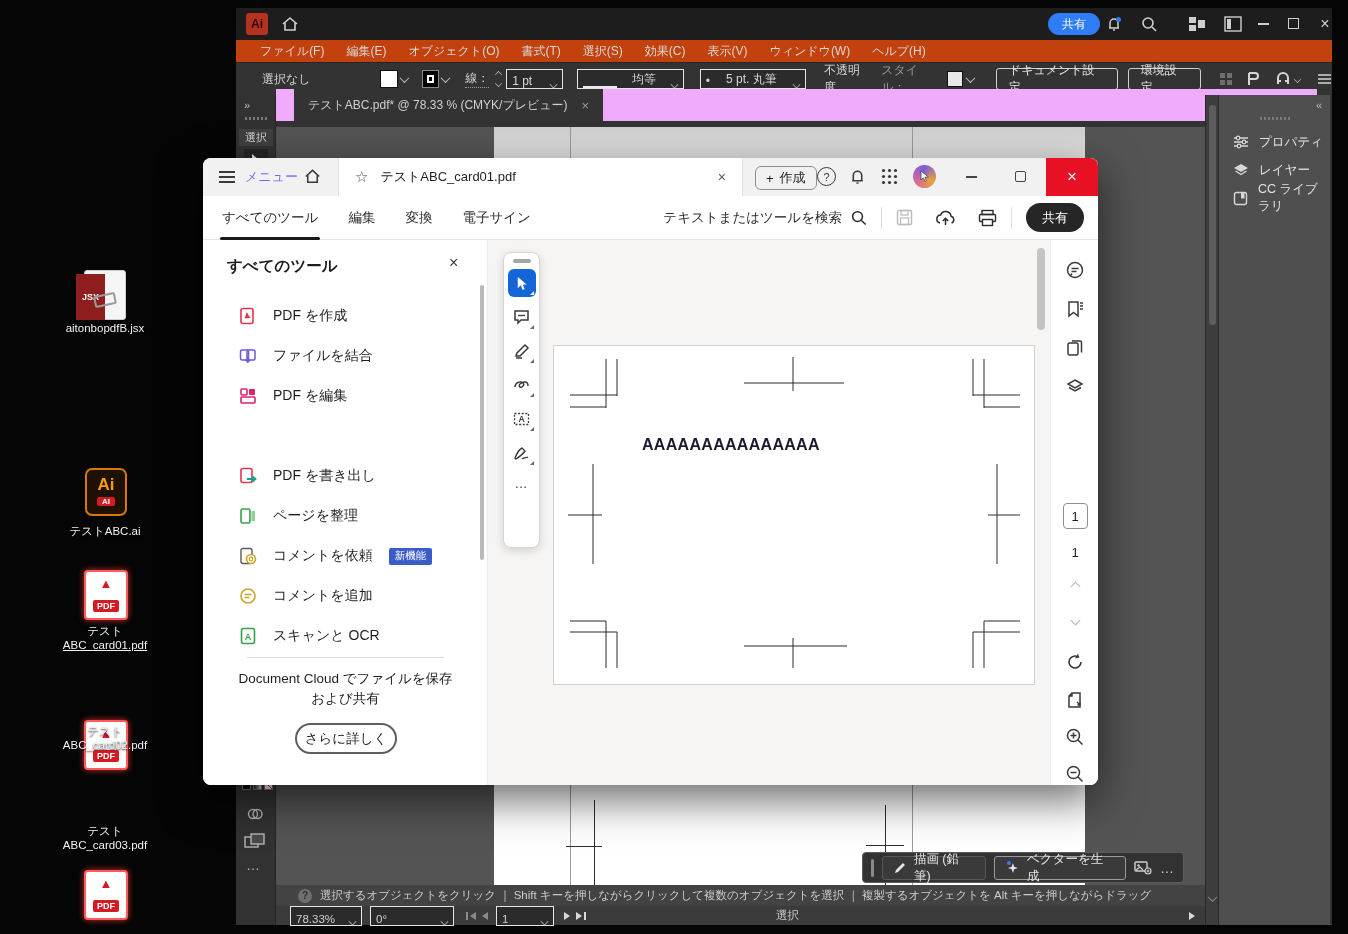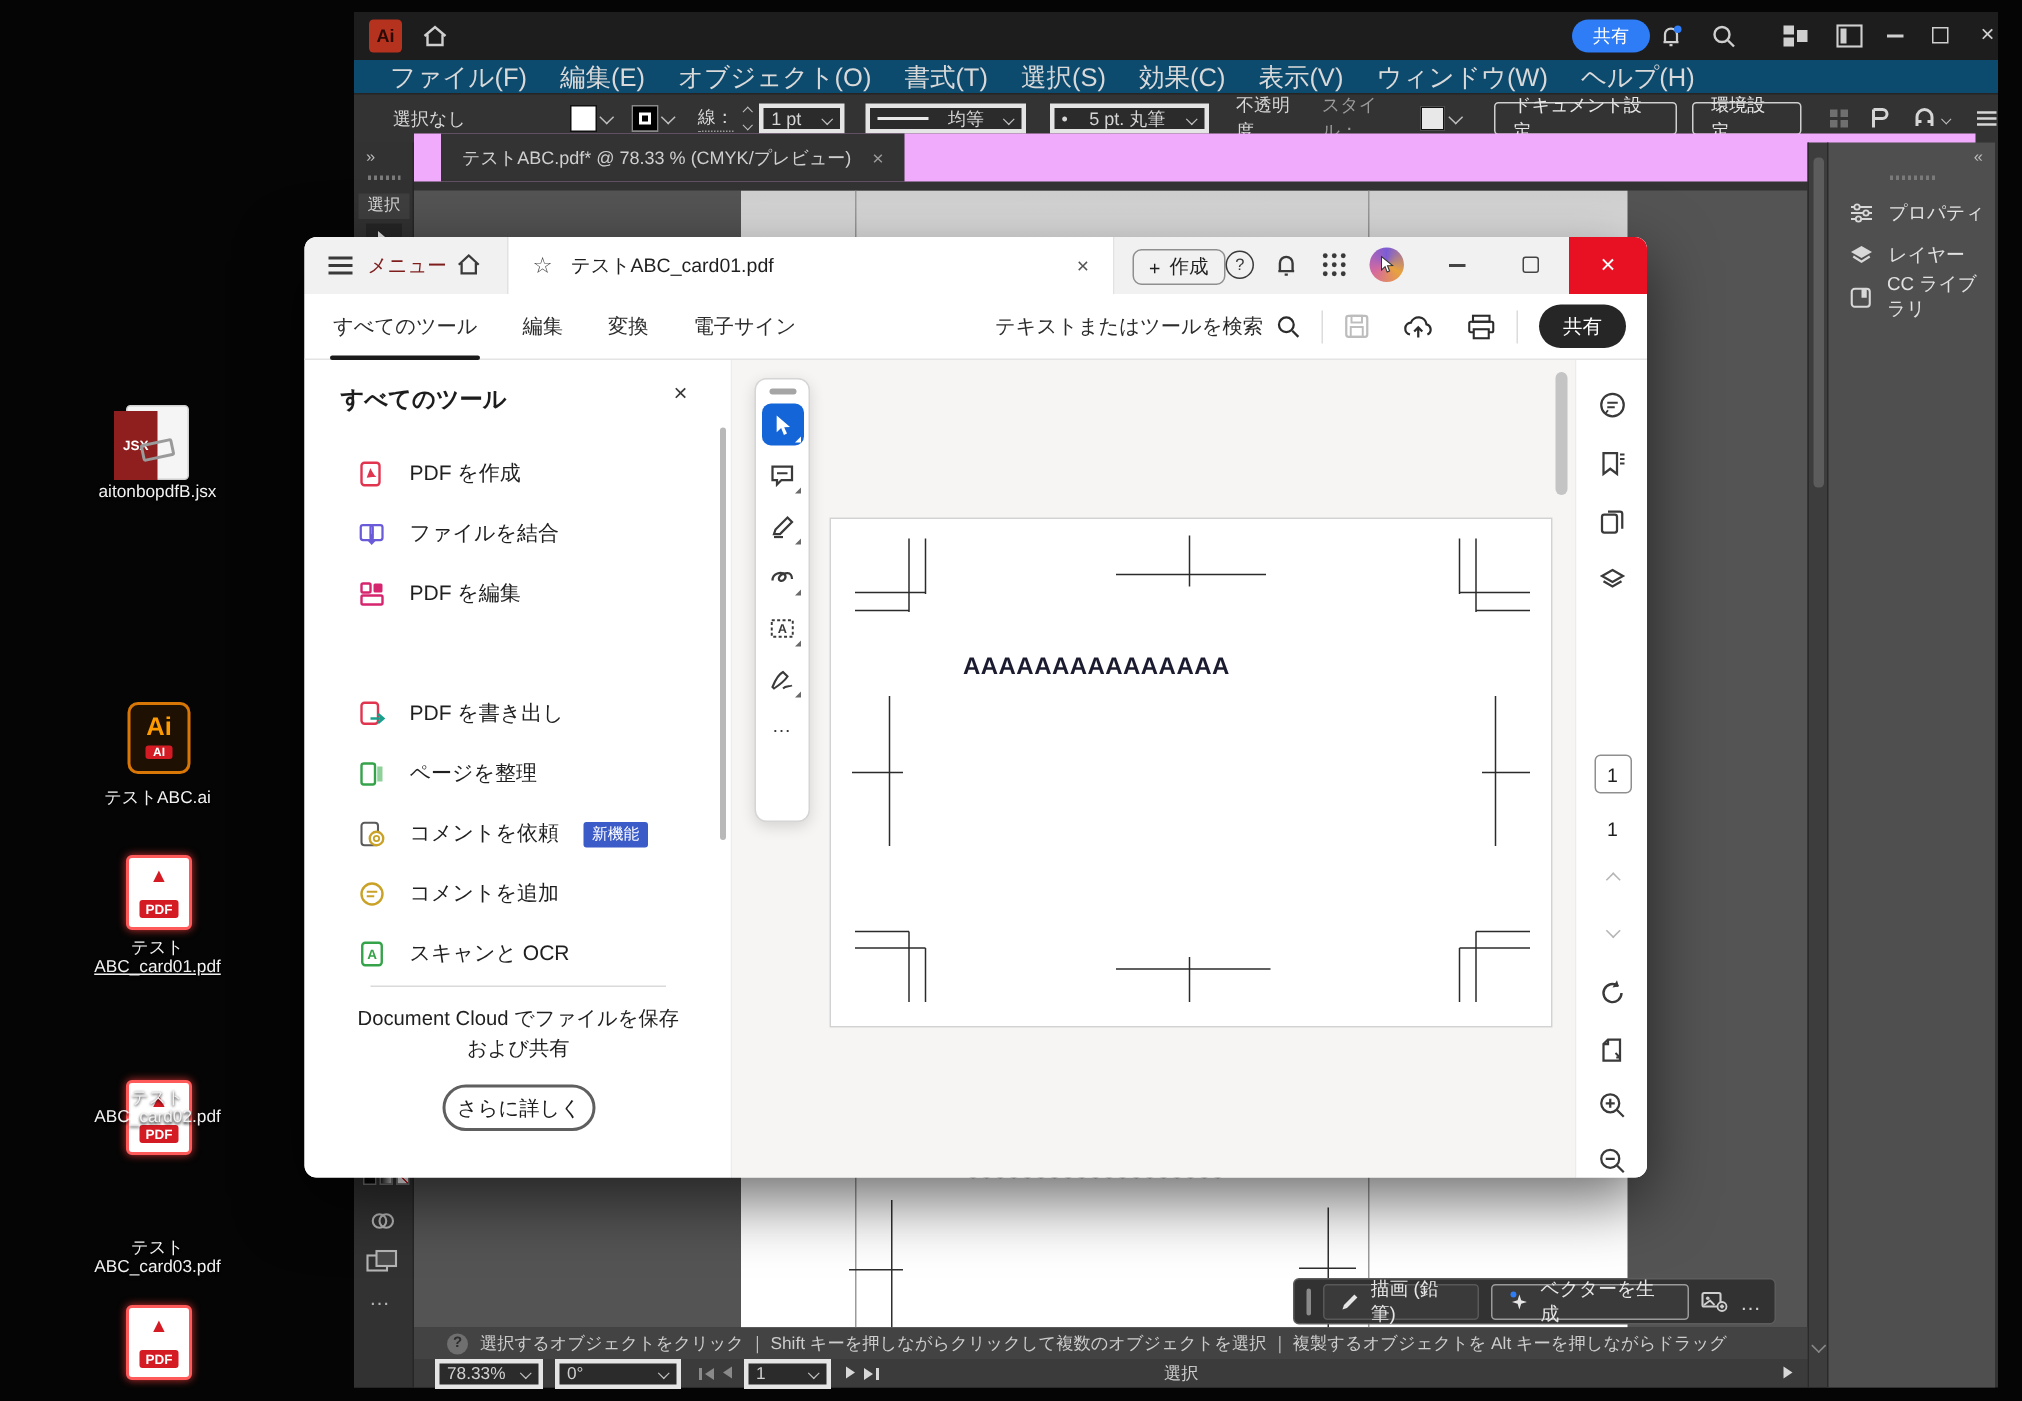--- a/index.html
+++ b/index.html
@@ -8,23 +8,23 @@
   .abs{position:absolute;}
   .ic{display:inline-flex;align-items:center;justify-content:center;}
   
   .dt-label{position:absolute;width:160px;text-align:center;color:#f2f2f2;font-size:11.5px;text-shadow:0 1px 2px #000;}
   .pdf-file{width:44px;height:50px;background:#fff;border-radius:4px;border:2px solid #ff5a5a;box-shadow:0 0 6px rgba(255,60,60,.8);position:relative;}
   .pdf-band{position:absolute;left:7px;bottom:6px;background:#d41b24;color:#fff;font-size:9px;font-weight:bold;padding:1px 4px;border-radius:2px;}
   .pdf-logo{position:absolute;top:4px;left:0;right:0;text-align:center;color:#d41b24;font-weight:bold;font-size:13px;}
   
   .ai-win{left:236px;top:8px;width:1096px;height:917px;background:#333;}
   .ai-title{left:0;top:0;width:100%;height:32px;background:#1d1d1d;}
-  .ai-menu{left:0;top:32px;width:100%;height:22px;background:#0c4a6e;display:flex;align-items:center;gap:22px;padding-left:24px;color:#d9d9d9;font-size:17px;}
+  .ai-menu{left:0;top:32px;width:100%;height:22px;background:#c2410c;display:flex;align-items:center;gap:22px;padding-left:24px;color:#d9d9d9;font-size:12px;}
   .ai-ctrl{left:0;top:54px;width:100%;height:33px;background:#333;border-top:1px solid #252525;display:flex;align-items:center;color:#d6d6d6;font-size:12px;}
-  .ai-box{background:#2b2b2b;border:3px solid #e5e5e5;height:20px;display:inline-flex;align-items:center;padding:0 5px;gap:5px;}
+  .ai-box{background:#2b2b2b;border:1px solid #e5e5e5;height:20px;display:inline-flex;align-items:flex-end;padding:0 5px;gap:5px;}
   .chv{width:7px;height:7px;border-right:1.6px solid #bfbfbf;border-bottom:1.6px solid #bfbfbf;transform:rotate(45deg) translate(-1px,-1px);}
   .chv.up{transform:rotate(-135deg);}
   .chv.dim{border-color:#8a8a8a;}
   .ai-btn{border:1px solid #cfcfcf;border-radius:3px;color:#e8e8e8;height:22px;display:inline-flex;align-items:center;padding:0 12px;font-size:12px;}
   .dotted-u{border-bottom:1px dotted #9a9a9a;}
   .ai-tabbar{left:40px;top:81px;width:1041px;height:32px;background:#f0abfc;}
   .ai-tab{position:absolute;left:18px;top:0;height:32px;background:#333;display:flex;align-items:center;gap:14px;padding:0 14px;color:#cfcfcf;font-size:12px;}
   .ai-strip{left:0;top:87px;width:40px;height:830px;background:#323232;border-right:1px solid #262626;}
   .ai-canvas{left:40px;top:119px;width:929px;height:758px;background:#545454;overflow:hidden;}
   .artboard{position:absolute;left:218px;top:0;width:591px;height:758px;background:linear-gradient(#cfcfcf,#f6f6f6 60px,#fff 120px);}
@@ -356,21 +356,21 @@
       <span style="margin-left:auto;margin-right:10px;"><i class="tri r" style="display:inline-block;"></i></span>
     </div>
   </div>
 
   <div class="abs ac-win">
 
     <div class="ac-title">
       <span style="position:absolute;left:16px;top:13px;width:16px;height:12px;border-top:2px solid #3a3a3a;border-bottom:2px solid #3a3a3a;">
           <i style="display:block;margin-top:3px;height:2px;background:#3a3a3a;"></i>
         </span>
-      <span style="position:absolute;left:42px;top:10px;font-size:13px;color:#7f1d1d;">メニュー</span>
+      <span style="position:absolute;left:42px;top:10px;font-size:13px;color:#8b5cf6;">メニュー</span>
       <span style="position:absolute;left:100px;top:9px;">
         <svg width="19" height="19" viewBox="0 0 20 20">
             <path d="M3 10 L10 3.5 L17 10 M5 8.8 v7.2 h10 v-7.2" fill="none" stroke="#3a3a3a" stroke-width="1.6"></path>
           </svg>
       </span>
       <div class="ac-tab">
         <span style="color:#4a4a4a;font-size:15px;">☆</span>
         <span style="font-size:13px;color:#1f1f1f;">テストABC_card01.pdf</span>
         <span style="margin-left:auto;color:#555;font-size:14px;">×</span>
       </div>

